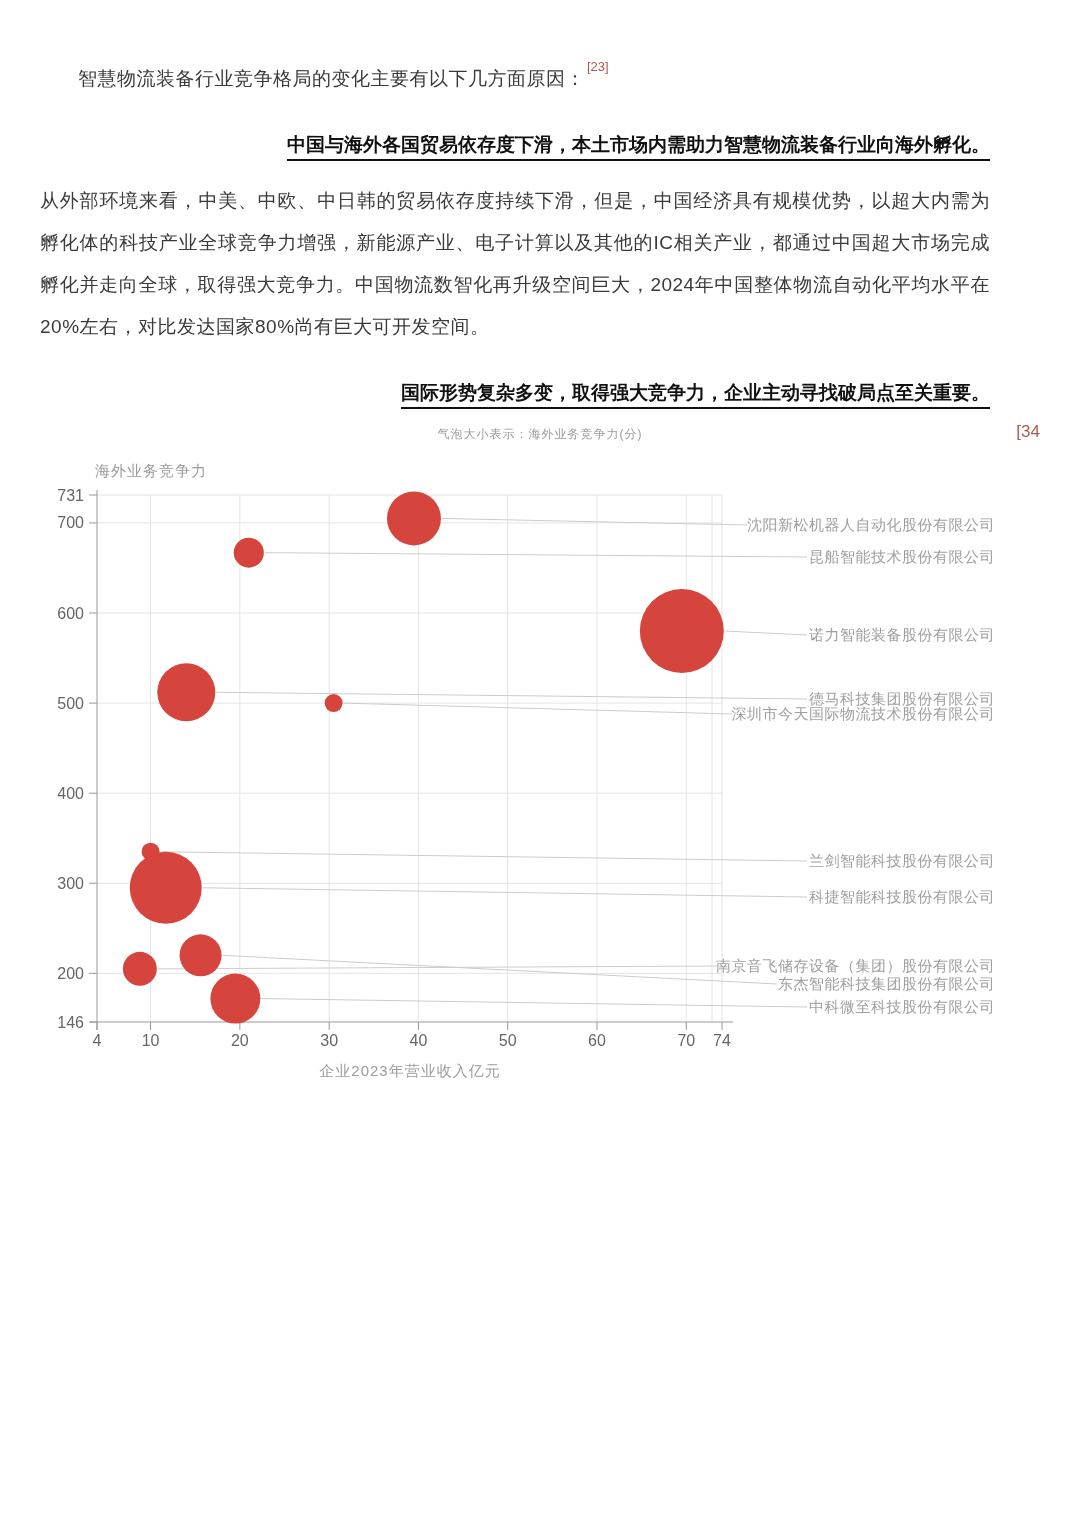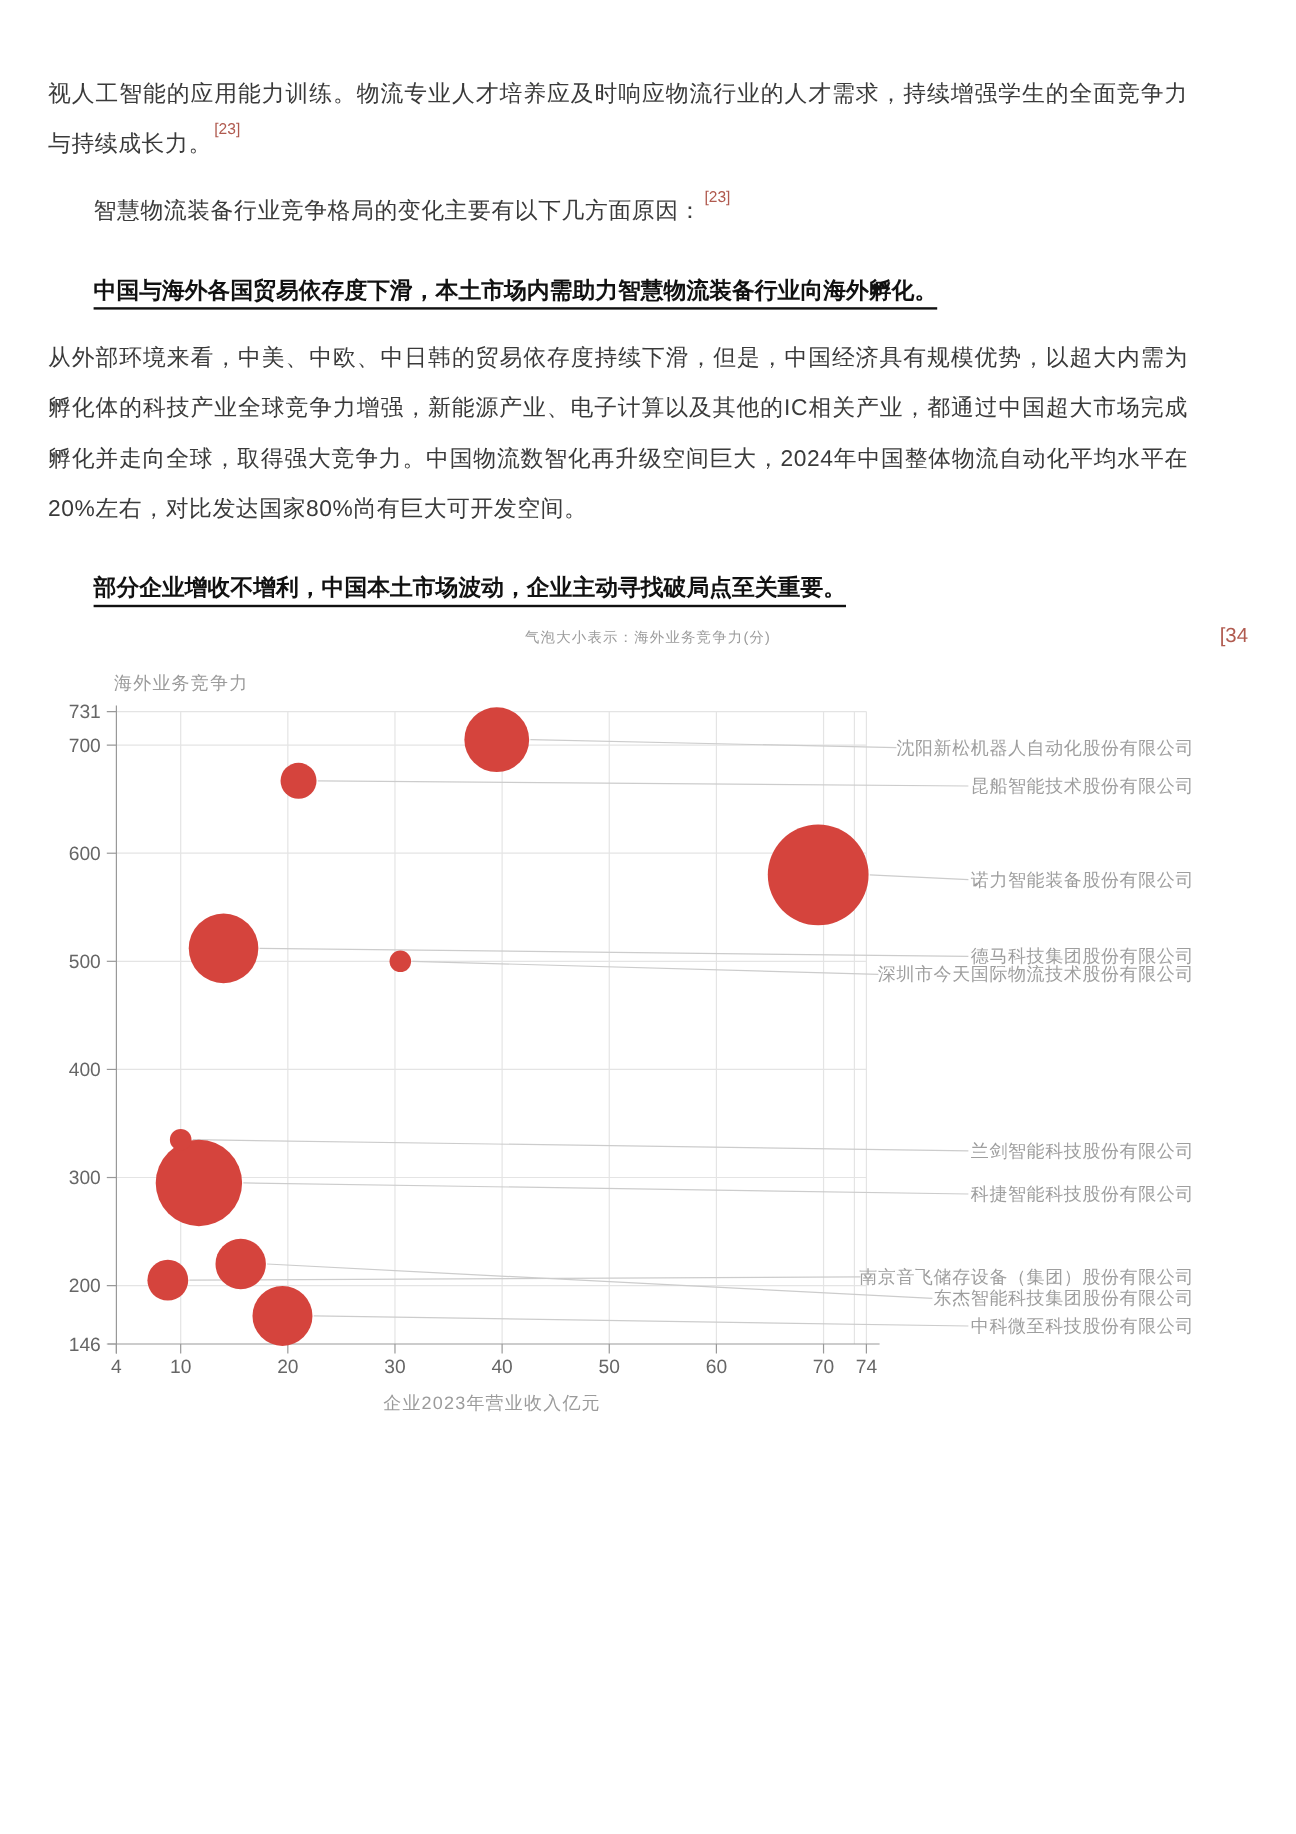--- a/index.html
+++ b/index.html
@@ -11,21 +11,21 @@
   }
   .doc{width:950px;}
   .doc p.body{
     font-size:19px;line-height:42px;margin:14px 0;
     text-align:justify;letter-spacing:0.5px;color:#3a3a3a;
   }
   .doc p.body.indent{text-indent:2em;}
   .doc h3.heading{
     font-size:19px;line-height:42px;font-weight:bold;color:#111111;
     margin:24px 0 6px 0;text-indent:2em;
-    text-decoration:underline;text-underline-offset:8px;text-decoration-thickness:1.5px;
+    text-decoration:underline;text-underline-offset:8px;text-decoration-thickness:1.5px;text-align:right;
   }
   sup.cite{
     color:#b05a4f;font-size:13px;line-height:0;
     position:relative;top:-7px;margin-left:2px;letter-spacing:0;
   }
   .chart{width:1000px;margin-top:10px;position:relative;}
   .chart-head{position:relative;height:26px;text-align:center;}
   .chart-subtitle{font-size:12px;color:#9b9b9b;letter-spacing:1px;}
   .cite26{position:absolute;right:0;top:-2px;font-size:17px;color:#b05a4f;}
   .y-title{margin:12px 0 4px 55px;font-size:15px;color:#9b9b9b;letter-spacing:1px;}
@@ -33,25 +33,24 @@
   svg .tick{font-size:16px;fill:#666666;}
   svg .co-label{font-size:15px;fill:#9e9e9e;letter-spacing:0.5px;}
   svg .axis-title{font-size:15px;fill:#9b9b9b;letter-spacing:1px;}
 </style>
 </head>
 <body>
 
 <div class="page">
 
   <div class="doc" id="doc">
-      <p class="body"><span>视人工智能的应用能力训练。物流专业人才培养应及时响应物流行业的人才需求，持续增强学生的全面竞争力与持续成长力。</span><sup class="cite">[23]</sup></p>
       <p class="body indent"><span>智慧物流装备行业竞争格局的变化主要有以下几方面原因：</span><sup class="cite">[23]</sup></p>
       <h3 class="heading"><span>中国与海外各国贸易依存度下滑，本土市场内需助力智慧物流装备行业向海外孵化。</span></h3>
       <p class="body"><span>从外部环境来看，中美、中欧、中日韩的贸易依存度持续下滑，但是，中国经济具有规模优势，以超大内需为孵化体的科技产业全球竞争力增强，新能源产业、电子计算以及其他的IC相关产业，都通过中国超大市场完成孵化并走向全球，取得强大竞争力。中国物流数智化再升级空间巨大，2024年中国整体物流自动化平均水平在20%左右，对比发达国家80%尚有巨大可开发空间。</span></p>
-      <h3 class="heading"><span>部分企业增收不增利，中国本土市场波动，企业主动寻找破局点至关重要。</span></h3>
+      <h3 class="heading"><span>国际形势复杂多变，取得强大竞争力，企业主动寻找破局点至关重要。</span></h3>
     </div>
 
   <div class="chart">
     <div class="chart-head">
       <span class="chart-subtitle">气泡大小表示：海外业务竞争力(分)</span>
       <span class="cite26">[34</span>
     </div>
     <div class="y-title">海外业务竞争力</div>
     <svg id="bubble-svg" width="1000" height="600" viewBox="0 0 1000 600">
         <line x1="57" y1="488.3538461538462" x2="682" y2="488.3538461538462" stroke="#e4e4e4" stroke-width="1"></line>

